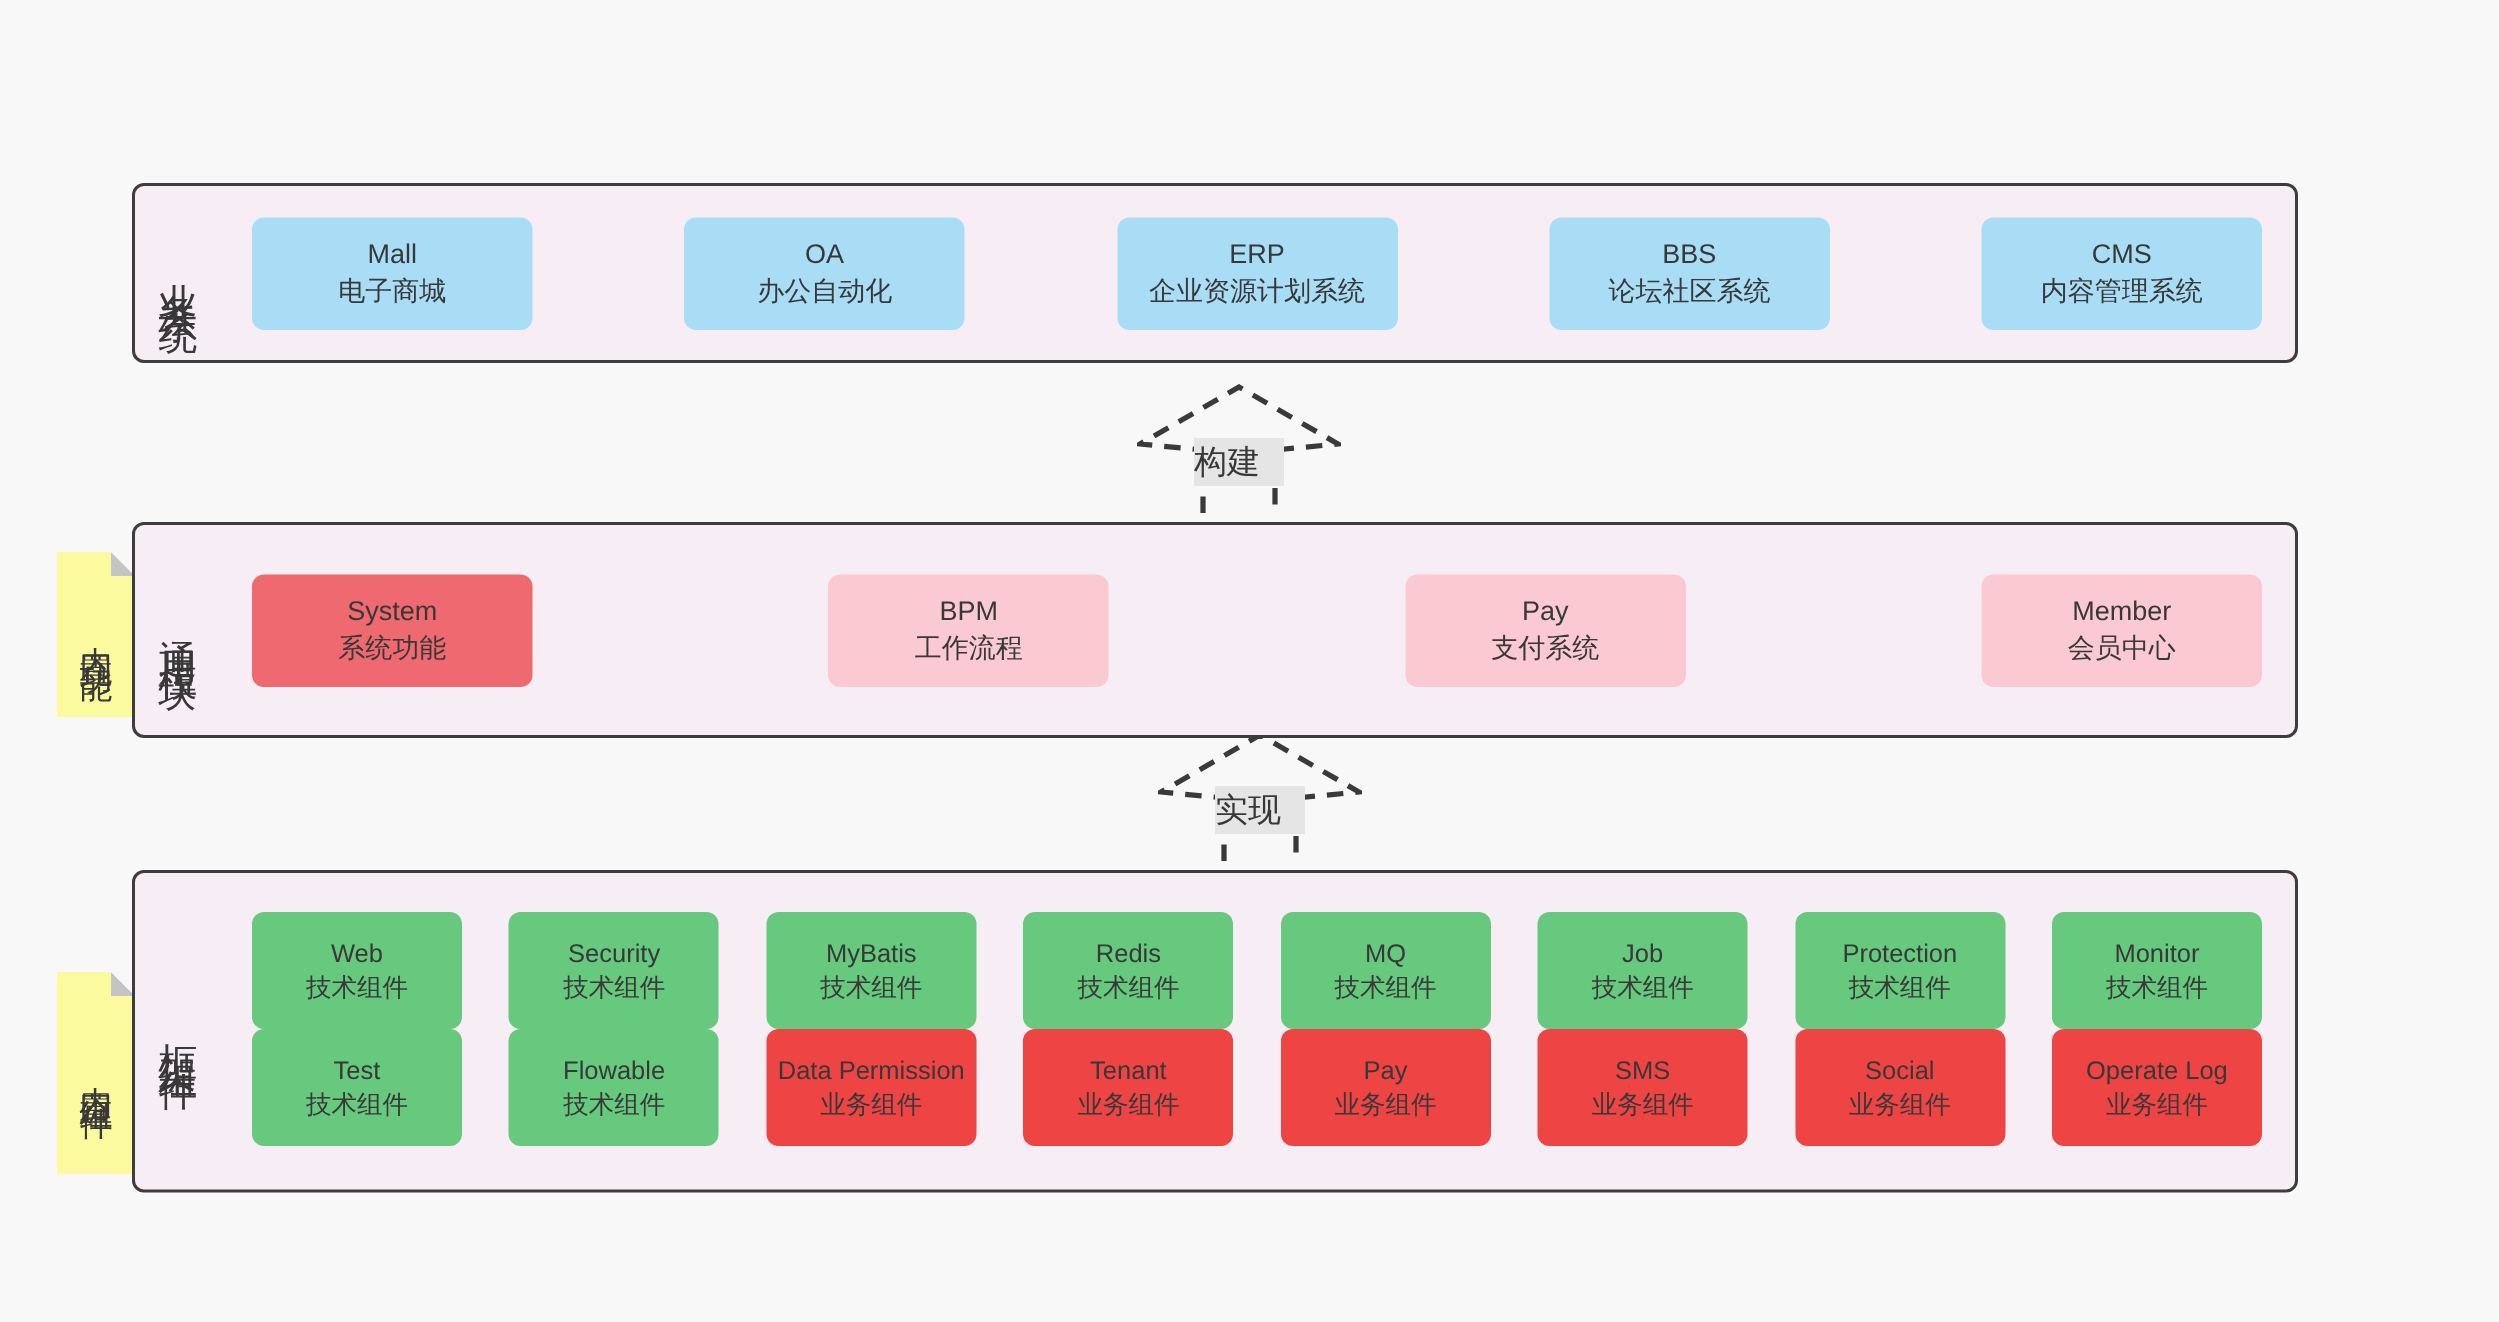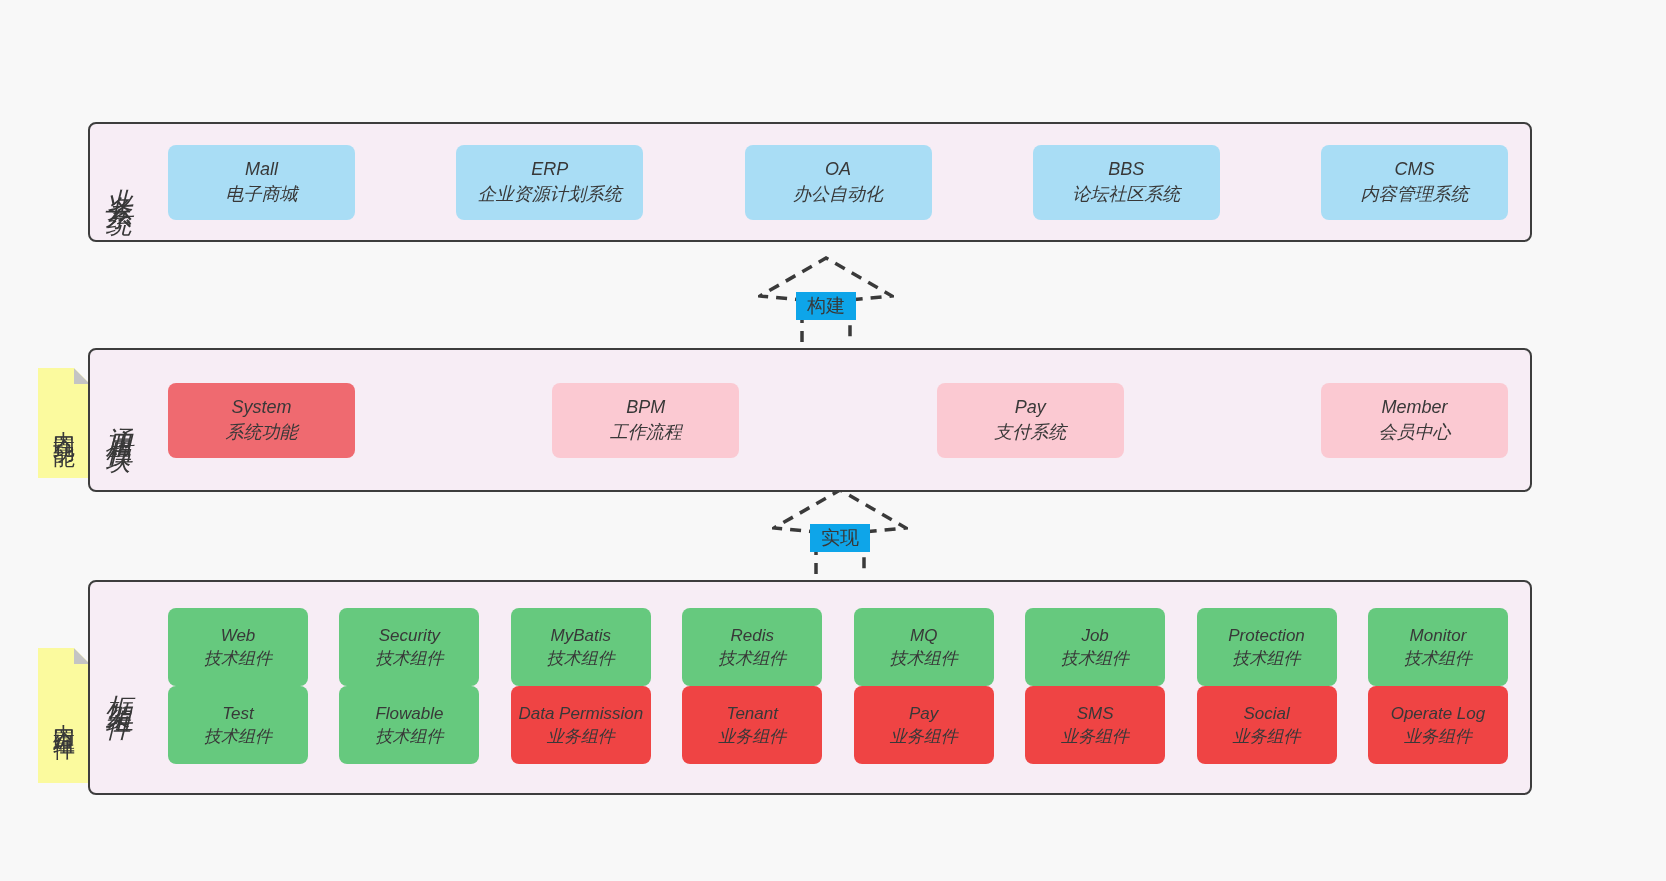--- a/index.html
+++ b/index.html
@@ -5,21 +5,21 @@
   html,body{margin:0;padding:0;}
   body{
     width:1666px;height:881px;position:relative;overflow:hidden;
     background:#f8f8f8;
     font-family:"Liberation Sans","DejaVu Sans",sans-serif;
     color:#383838;
   }
   .panel{
     position:absolute;left:88px;width:1444px;box-sizing:border-box;
     background:#f7edf5;border:2px solid #3d3d3d;border-radius:8px;
-    display:flex;align-items:center;z-index:2;font-style:italic;
+    display:flex;align-items:center;z-index:2;
   }
   .side-label{
     writing-mode:vertical-rl;text-orientation:upright;
     font-size:26px;letter-spacing:7px;margin-left:14px;line-height:30px;
     white-space:nowrap;flex:0 0 auto;
   }
   .boxes{flex:1;display:flex;justify-content:space-between;margin:0 22px 0 34px;}
   .cols{flex:1;display:flex;flex-direction:column;margin:0 22px 4px 34px;}
   .cols .row{display:flex;justify-content:space-between;}
   .box{
@@ -43,41 +43,41 @@
     content:"";position:absolute;top:0;right:0;width:16px;height:16px;
     background:#c4c4c4;clip-path:polygon(0 0,100% 100%,0 100%);
   }
   .tab-label{
     writing-mode:vertical-rl;text-orientation:upright;
     font-size:22px;letter-spacing:5px;line-height:26px;white-space:nowrap;
   }
   .arrow{position:absolute;width:136px;height:86px;z-index:1;}
   .arrow svg{display:block;}
   .arrow-label{
-    position:absolute;z-index:3;width:60px;text-align:center;
-    font-size:19px;background:#0ea5e9;padding:1px 0;
+    position:absolute;z-index:3;width:60px;text-align:left;
+    font-size:22px;background:#e5e5e5;padding:1px 0;
   }
 </style>
 </head>
 <body>
 
 <div class="panel panel-1" style="top:122px;height:120px;">
   <div class="side-label">业务系统</div>
   <div class="boxes">
     <div class="box blue">
       <span>Mall</span>
       <span>电子商城</span>
     </div>
     <div class="box blue">
+      <span>OA</span>
+      <span>办公自动化</span>
+    </div>
+    <div class="box blue">
       <span>ERP</span>
       <span>企业资源计划系统</span>
-    </div>
-    <div class="box blue">
-      <span>OA</span>
-      <span>办公自动化</span>
     </div>
     <div class="box blue">
       <span>BBS</span>
       <span>论坛社区系统</span>
     </div>
     <div class="box blue">
       <span>CMS</span>
       <span>内容管理系统</span>
     </div>
   </div>

